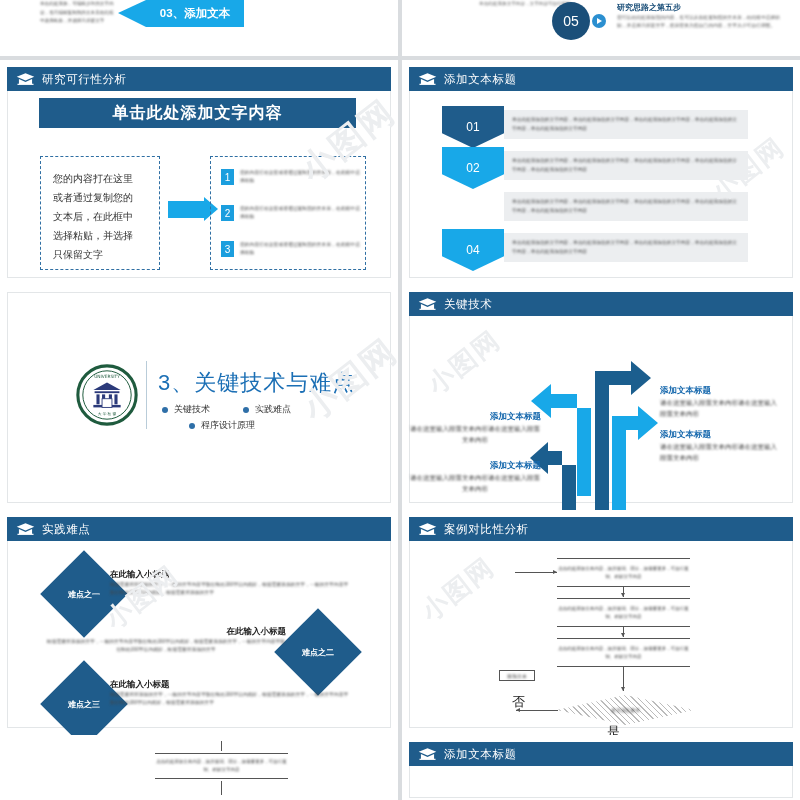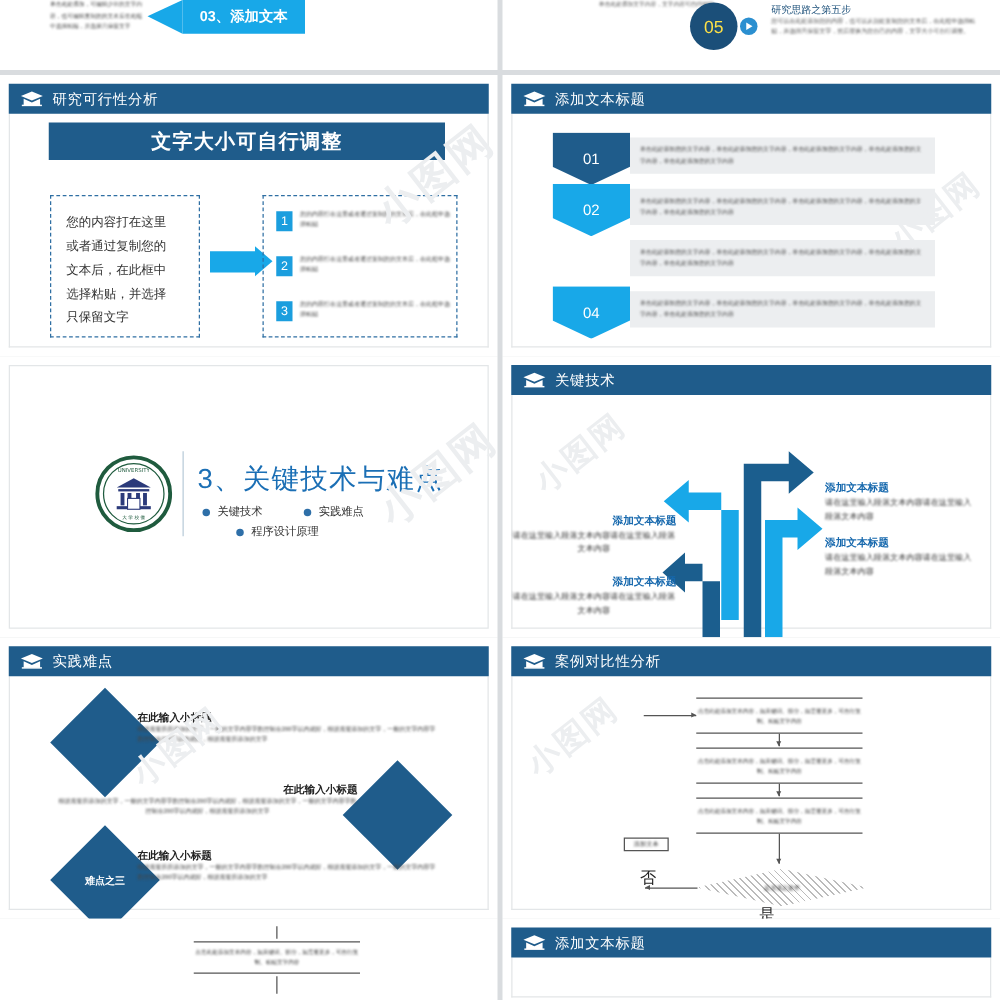--- a/index.html
+++ b/index.html
@@ -66,36 +66,36 @@
   }
   #slideA .ptxt{
     position:absolute; left:40px; top:44px; width:78px;
     font-size:4.6px; line-height:8.5px; color:#444;
   }
 
   
   #slideB{ top:-44px; height:100px; }
   #slideB .c05{
     position:absolute; left:150px; top:46px; width:38px; height:38px;
-    border-radius:50%; background:#1b4f79; color:#fde047;
+    border-radius:50%; background:#1b4f79; color:#ffffff;
     display:flex; align-items:center; justify-content:center;
     font-size:14px; font-weight:400;
   }
   #slideB .cplay{
     position:absolute; left:190px; top:58px; width:14px; height:14px;
     border-radius:50%; background:#2b8fd0;
   }
   #slideB .cplay::after{
     content:""; position:absolute; left:5px; top:3.5px;
     border-left:5px solid #fff; border-top:3.5px solid transparent;
     border-bottom:3.5px solid transparent;
   }
   #slideB .c05t{
     position:absolute; left:215px; top:46px; width:160px;
-    color:#1b4f79; font-weight:400; font-size:8px;
+    color:#1b4f79; font-weight:700; font-size:8px;
   }
   #slideB .c05b{
     position:absolute; left:215px; top:58px; width:168px;
     font-size:4.8px; line-height:8px; color:#555;
   }
   #slideB .prevtxt{
     position:absolute; left:48px; top:44px; width:150px;
     font-size:4.6px; line-height:8px; color:#555; text-align:center;
   }
 
@@ -271,21 +271,21 @@
         <svg viewBox="0 0 26 18" width="19" height="14">
           <path d="M13 1 L25 6 L13 11 L1 6 Z" fill="#fff"></path>
           <path d="M4 9 L4 16 L22 16 L22 9 L13 13 Z" fill="#fff"></path>
           <rect x="2" y="15.5" width="22" height="1.6" fill="#fff"></rect>
         </svg>
       </span>
       <span class="ht">研究可行性分析</span>
     </div>
 
     <div class="bigbar">
-      <span>文字大小可自行调整</span>
+      <span>单击此处添加文字内容</span>
     </div>
 
     <div class="dashL">
       <p>您的内容打在这里或者通过复制您的文本后，在此框中选择粘贴，并选择只保留文字</p>
     </div>
 
     <div class="expl">
       <span>说明</span>
     </div>
     <div class="explArrow"></div>
@@ -427,24 +427,26 @@
         <svg viewBox="0 0 26 18" width="19" height="14">
           <path d="M13 1 L25 6 L13 11 L1 6 Z" fill="#fff"></path>
           <path d="M4 9 L4 16 L22 16 L22 9 L13 13 Z" fill="#fff"></path>
           <rect x="2" y="15.5" width="22" height="1.6" fill="#fff"></rect>
         </svg>
       </span>
       <span class="ht">实践难点</span>
     </div>
 
     <div class="dia" style="left:53px; top:53px;"></div>
+    <div class="dial" style="left:53px; top:53px;">难点之一</div>
     <div class="dh" style="left:110px; top:59px;">在此输入小标题</div>
     <div class="db blur" style="left:110px; top:71px; width:240px;">根据需要所所添加的文字，一般的文字内容字数控制在200字以内就好，根据需要添加的文字，一般的文字内容字数控制在200字以内就好，根据需要所添加的文字</div>
 
     <div class="dia" style="left:287px; top:111px;"></div>
+    <div class="dial" style="left:287px; top:111px;">难点之二</div>
     <div class="dh" style="left:190px; top:116px; width:96px; text-align:right;">在此输入小标题</div>
     <div class="db blur" style="left:46px; top:128px; width:240px; text-align:center;">根据需要所添加的文字，一般的文字内容字数控制在200字以内就好，根据需要添加的文字，一般的文字内容字数控制在200字以内就好，根据需要所添加的文字</div>
 
     <div class="dia" style="left:53px; top:163px;"></div>
     <div class="dial" style="left:53px; top:163px;">难点之三</div>
     <div class="dh" style="left:110px; top:169px;">在此输入小标题</div>
     <div class="db blur" style="left:110px; top:181px; width:240px;">根据需要所所添加的文字，一般的文字内容字数控制在200字以内就好，根据需要添加的文字，一般的文字内容字数控制在200字以内就好，根据需要所添加的文字</div>
 
     <div class="wm sm" style="left:100px; top:70px;">小图网</div>
   </div>

